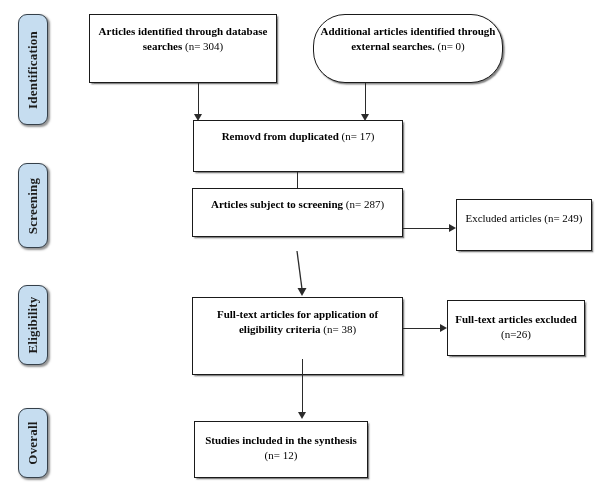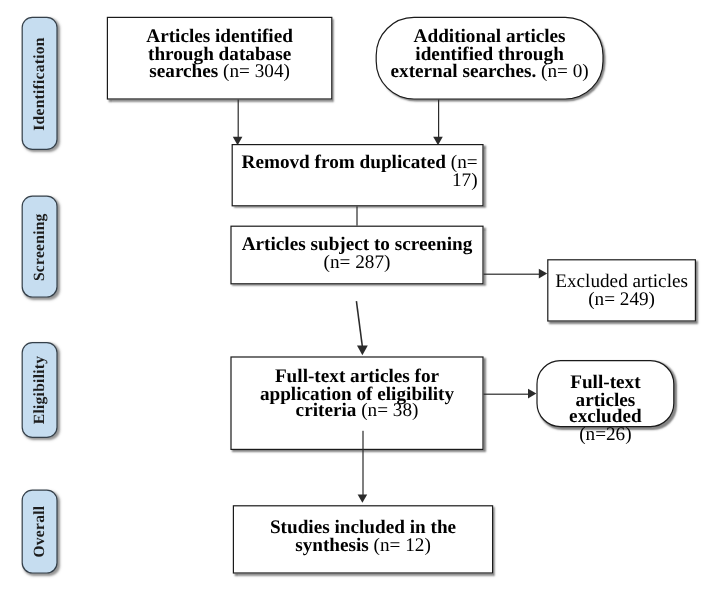--- a/index.html
+++ b/index.html
@@ -43,21 +43,21 @@
     background: #ffffff;
     border: 1.5px solid #1a1a1a;
     box-sizing: border-box;
     box-shadow: 1.6px 1.6px 1.5px rgba(90,90,90,0.75);
   }
   .fbox .txt {
     position: absolute;
     left: 4px;
     right: 4px;
     text-align: center;
-    font-size: 16px;
+    font-size: 11px;
     line-height: 14.6px;
     color: #000000;
   }
   .fbox .txt b { font-weight: bold; }
   .fbox .txt .reg { font-weight: normal; }
 
   
   .vline {
     position: absolute;
     width: 0;
@@ -124,70 +124,70 @@
     </div>
   </div>
 
   <div class="vline" style="left:198px; top:83px; height:33px;"></div>
   <div class="arrow-down" style="left:194px; top:114px;"></div>
 
   <div class="vline" style="left:365px; top:83px; height:33px;"></div>
   <div class="arrow-down" style="left:361px; top:114px;"></div>
 
   <div class="fbox" style="left:193px; top:120px; width:210px; height:52px;">
-    <div class="txt" style="top:8px;text-align:right;">
+    <div class="txt" style="top:8px;">
       <b>Removd from duplicated</b>
       <span class="reg">(n= 17)</span>
     </div>
   </div>
 
   <div class="vline" style="left:297px; top:172px; height:23px;"></div>
   <div class="arrow-down" style="left:293px; top:194px;"></div>
 
   <div class="fbox" style="left:192px; top:188px; width:211px; height:49px;">
     <div class="txt" style="top:8px;">
       <b>Articles subject to screening</b>
       <span class="reg">(n= 287)</span>
     </div>
   </div>
 
   <div class="hline" style="left:403px; top:228px; width:47px;"></div>
   <div class="arrow-right" style="left:449px; top:223.5px;"></div>
 
-  <div class="fbox" style="left:456px; top:216px; width:124px; height:52px;">
+  <div class="fbox" style="left:456px; top:199px; width:136px; height:52px;">
     <div class="txt" style="top:11px;">
       <span class="reg">Excluded articles (n= 249)</span>
     </div>
   </div>
 
   <svg class="slant" style="left:280px; top:251px; width:40px; height:47px;">
     <line x1="17" y1="0" x2="22" y2="38" stroke="#2b2b2b" stroke-width="1.3"></line>
     <polygon points="17.5,37 26.5,37 22,45" fill="#2b2b2b"></polygon>
   </svg>
 
   <div class="fbox" style="left:192px; top:297px; width:211px; height:78px;">
     <div class="txt" style="top:9px;">
       <b>Full-text articles for application of eligibility criteria</b>
       <span class="reg">(n= 38)</span>
     </div>
   </div>
 
   <div class="hline" style="left:403px; top:328px; width:38px;"></div>
   <div class="arrow-right" style="left:440px; top:323.5px;"></div>
 
-  <div class="fbox" style="left:447px; top:300px; width:115px; height:56px;border-radius:20px;">
+  <div class="fbox" style="left:447px; top:300px; width:138px; height:56px;">
     <div class="txt" style="top:11px;">
       <b>Full-text articles excluded</b>
       <span class="reg">(n=26)</span>
     </div>
   </div>
 
   <div class="vline" style="left:302px; top:359px; height:55px;"></div>
   <div class="arrow-down" style="left:298px; top:412px;"></div>
 
-  <div class="fbox" style="left:194px; top:421px; width:217px; height:57px;">
+  <div class="fbox" style="left:194px; top:421px; width:174px; height:57px;">
     <div class="txt" style="top:11px;">
       <b>Studies included in the synthesis</b>
       <span class="reg">(n= 12)</span>
     </div>
   </div>
 
 </div>
 
 </body></html>

